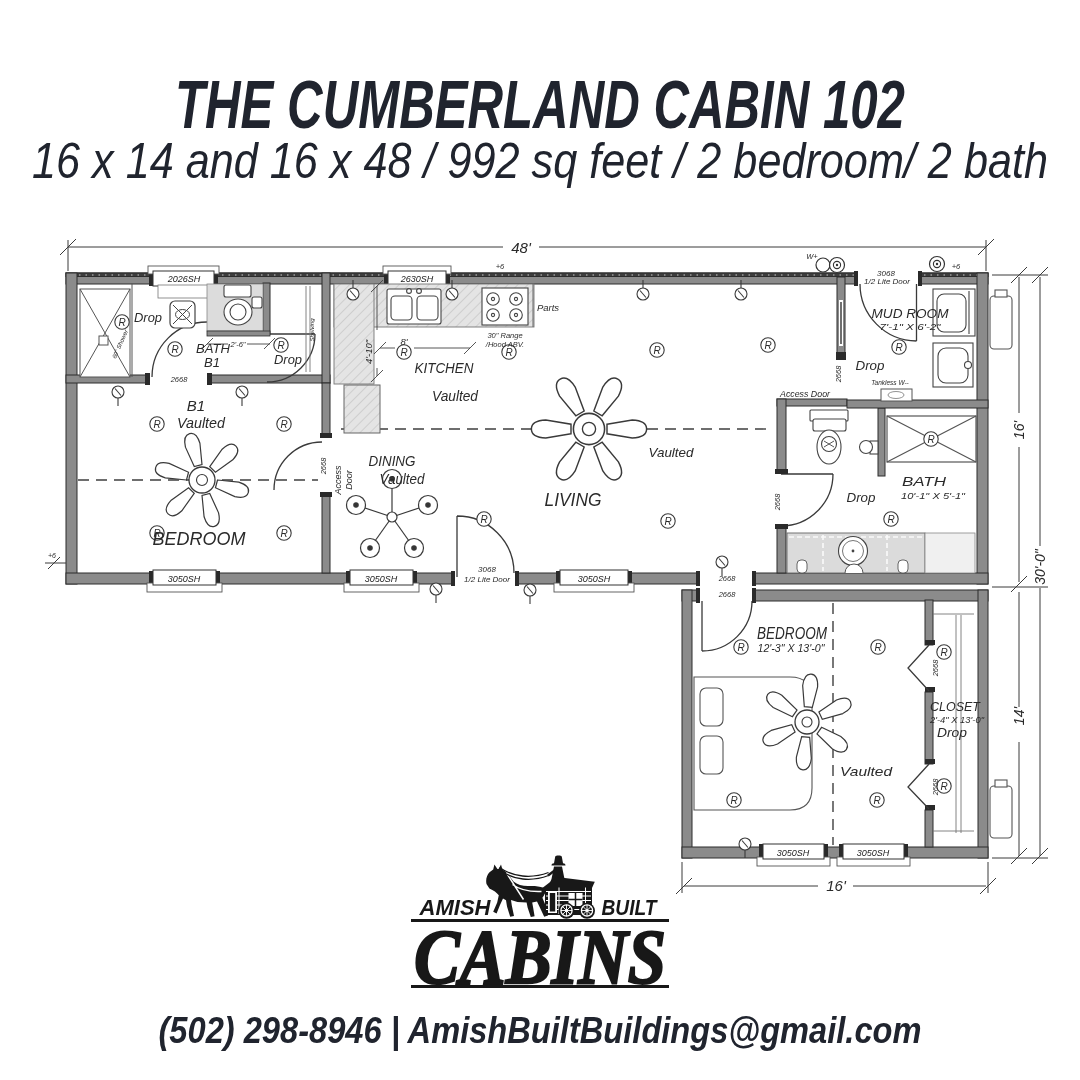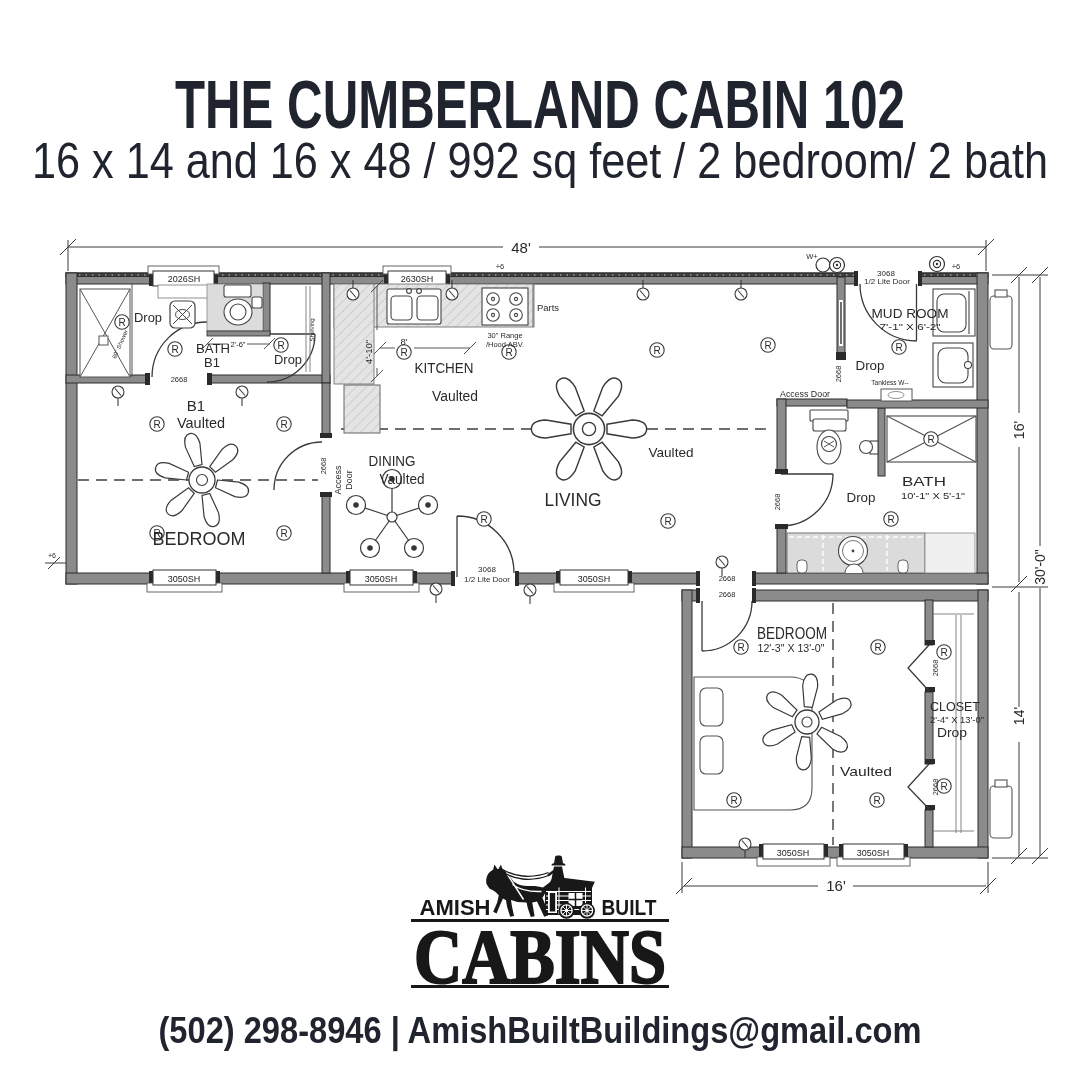--- a/index.html
+++ b/index.html
@@ -1,17 +1,17 @@
 <!DOCTYPE html>
 <html><head>
 <meta charset="utf-8">
 <style>
   html,body{margin:0;padding:0;background:#fff;}
   .page{position:relative;width:1080px;height:1080px;background:#ffffff;overflow:hidden;
-        font-family:"Liberation Sans",sans-serif;}
+        font-family:"Liberation Sans",sans-serif;font-style:italic;}
   svg text{font-family:"Liberation Sans",sans-serif;}
 </style>
 </head>
 <body>
 <div class="page">
 <svg width="1080" height="1080" viewBox="0 0 1080 1080">
 <defs>
   <g id="rsym">
     <circle r="7.2" fill="#ffffff" stroke="#3a3a3a" stroke-width="1.1"></circle>
     <text y="3.6" text-anchor="middle" font-size="10" fill="#2a2a2a">R</text>

